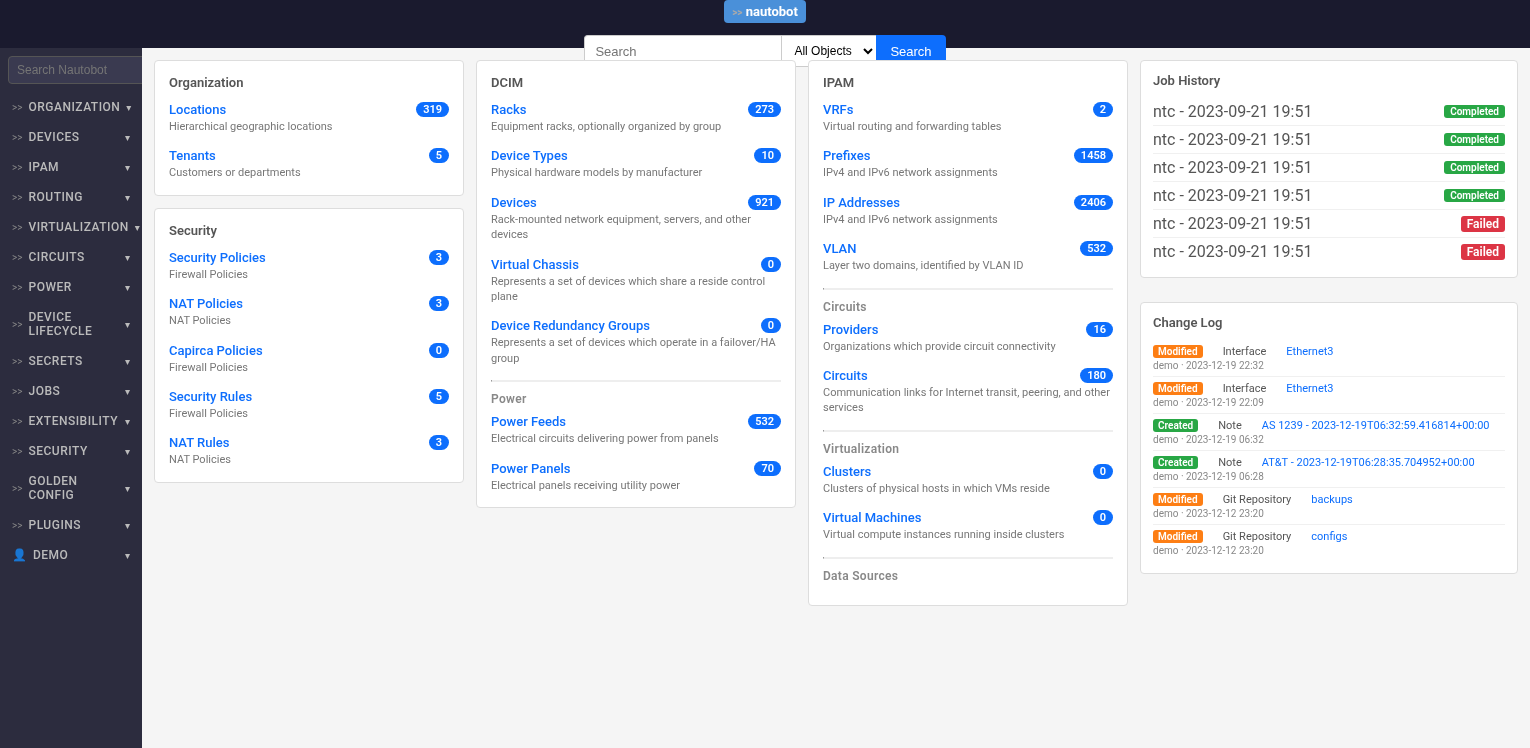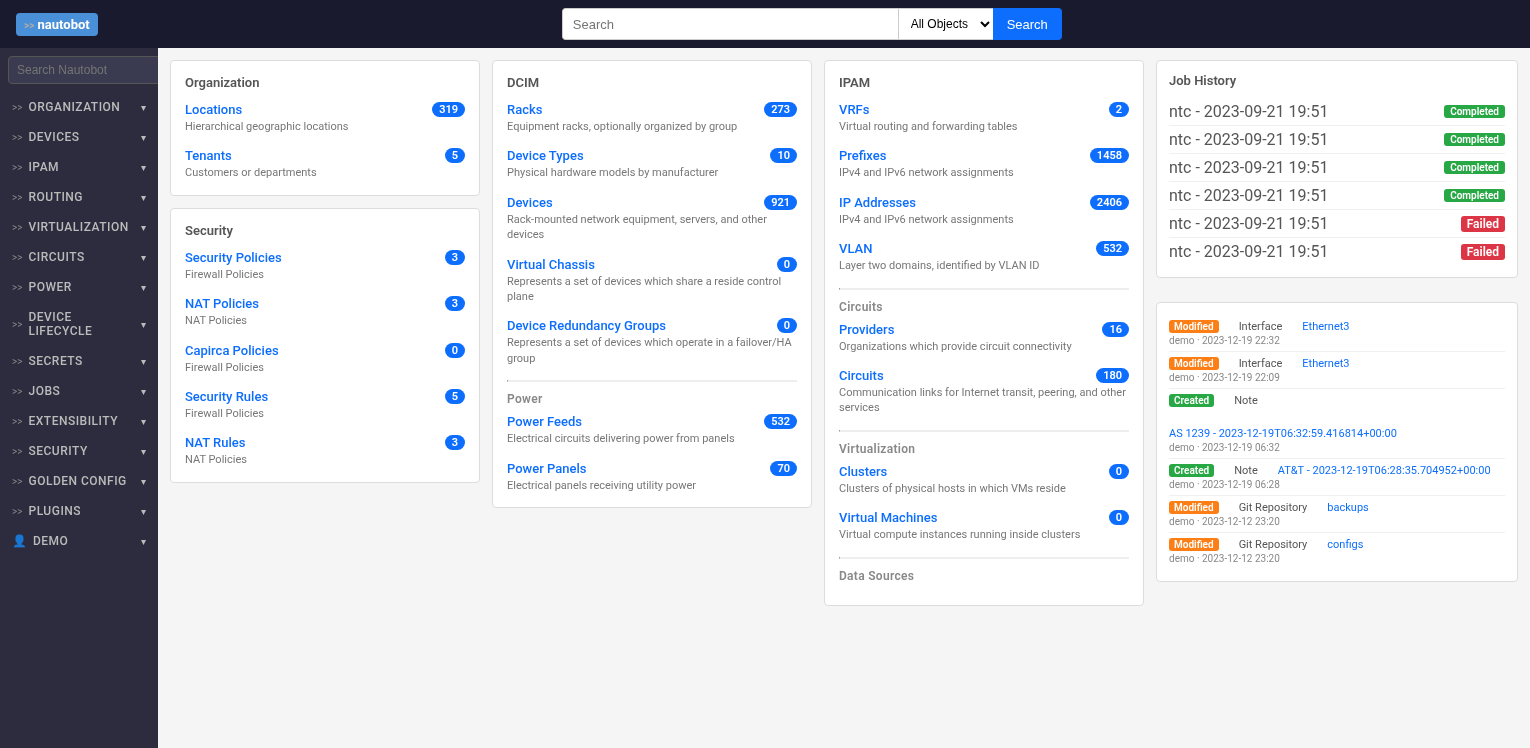--- a/index.html
+++ b/index.html
@@ -1,32 +1,32 @@
 <!DOCTYPE html>
 <html><head>
   <meta charset="utf-8">
   <style>
     * { box-sizing: border-box; margin: 0; padding: 0; }
     body { font-family: -apple-system, BlinkMacSystemFont, 'Segoe UI', Roboto, sans-serif; font-size: 13px; background: #f5f5f5; color: #333; display: flex; flex-direction: column; height: 100vh; overflow: hidden; }
 
     
-    .topbar { background: #1a1a2e; height: 48px; display: flex; align-items: center; padding: 0 16px; gap: 12px; flex-shrink: 0; }
+    .topbar { background: #1a1a2e; height: 48px; display: flex; align-items: center; padding: 0 16px; gap: 12px; flex-shrink: 0; flex-direction: column; }
     .logo-box { background: #4a90d9; color: #fff; font-weight: bold; font-size: 13px; padding: 4px 8px; border-radius: 4px; white-space: nowrap; }
     .logo-prefix { font-size: 10px; color: #aaa; }
     .search-center { display: flex; align-items: center; gap: 0; flex: 1; justify-content: center; }
     .search-center-inner { display: flex; align-items: center; max-width: 500px; width: 100%; }
     .search-center-input { flex: 1; height: 32px; border: 1px solid #ccc; border-right: none; border-radius: 4px 0 0 4px; padding: 0 10px; font-size: 13px; outline: none; }
     .search-center-select { height: 32px; border: 1px solid #ccc; border-right: none; padding: 0 8px; font-size: 12px; background: #fff; }
     .search-center-btn { height: 32px; background: #0d6efd; color: #fff; border: none; border-radius: 0 4px 4px 0; padding: 0 14px; cursor: pointer; font-size: 13px; }
 
     
     .main-layout { display: flex; flex: 1; overflow: hidden; }
 
     
-    .sidebar { width: 158px; background: #2c2c3e; color: #ccc; display: flex; flex-direction: column; overflow-y: auto; flex-shrink: 0; }
+    .sidebar { width: 142px; background: #2c2c3e; color: #ccc; display: flex; flex-direction: column; overflow-y: auto; flex-shrink: 0; }
     .sidebar-search { padding: 8px; display: flex; align-items: center; gap: 4px; }
     .sidebar-search input { flex: 1; height: 28px; border-radius: 4px; border: 1px solid #555; background: #3a3a50; color: #eee; padding: 0 8px; font-size: 12px; outline: none; }
     .sidebar-item { padding: 8px 12px; font-size: 12px; color: #bbb; cursor: pointer; display: flex; align-items: center; gap: 6px; }
     .sidebar-arrow { font-size: 10px; color: #888; }
     .sidebar-item-label { font-size: 12px; font-weight: 500; letter-spacing: 0.5px; }
 
     
     .content { flex: 1; overflow-y: auto; display: flex; gap: 12px; padding: 12px; }
 
     
@@ -394,20 +394,21 @@
           <span class="job-text">ntc - 2023-09-21 19:51</span>
           <span class="badge-failed">Failed</span>
         </div>
         <div class="job-item">
           <span class="job-text">ntc - 2023-09-21 19:51</span>
           <span class="badge-failed">Failed</span>
         </div>
       </div>
 
       <div class="changelog-section">
+        <div class="changelog-title">Change Log</div>
 
         <div class="changelog-item">
           <div class="changelog-row">
             <span class="badge-modified">Modified</span>
             <span class="changelog-type">Interface</span>
             <a class="changelog-link">Ethernet3</a>
           </div>
           <div class="changelog-meta">demo · 2023-12-19 22:32</div>
         </div>
 

